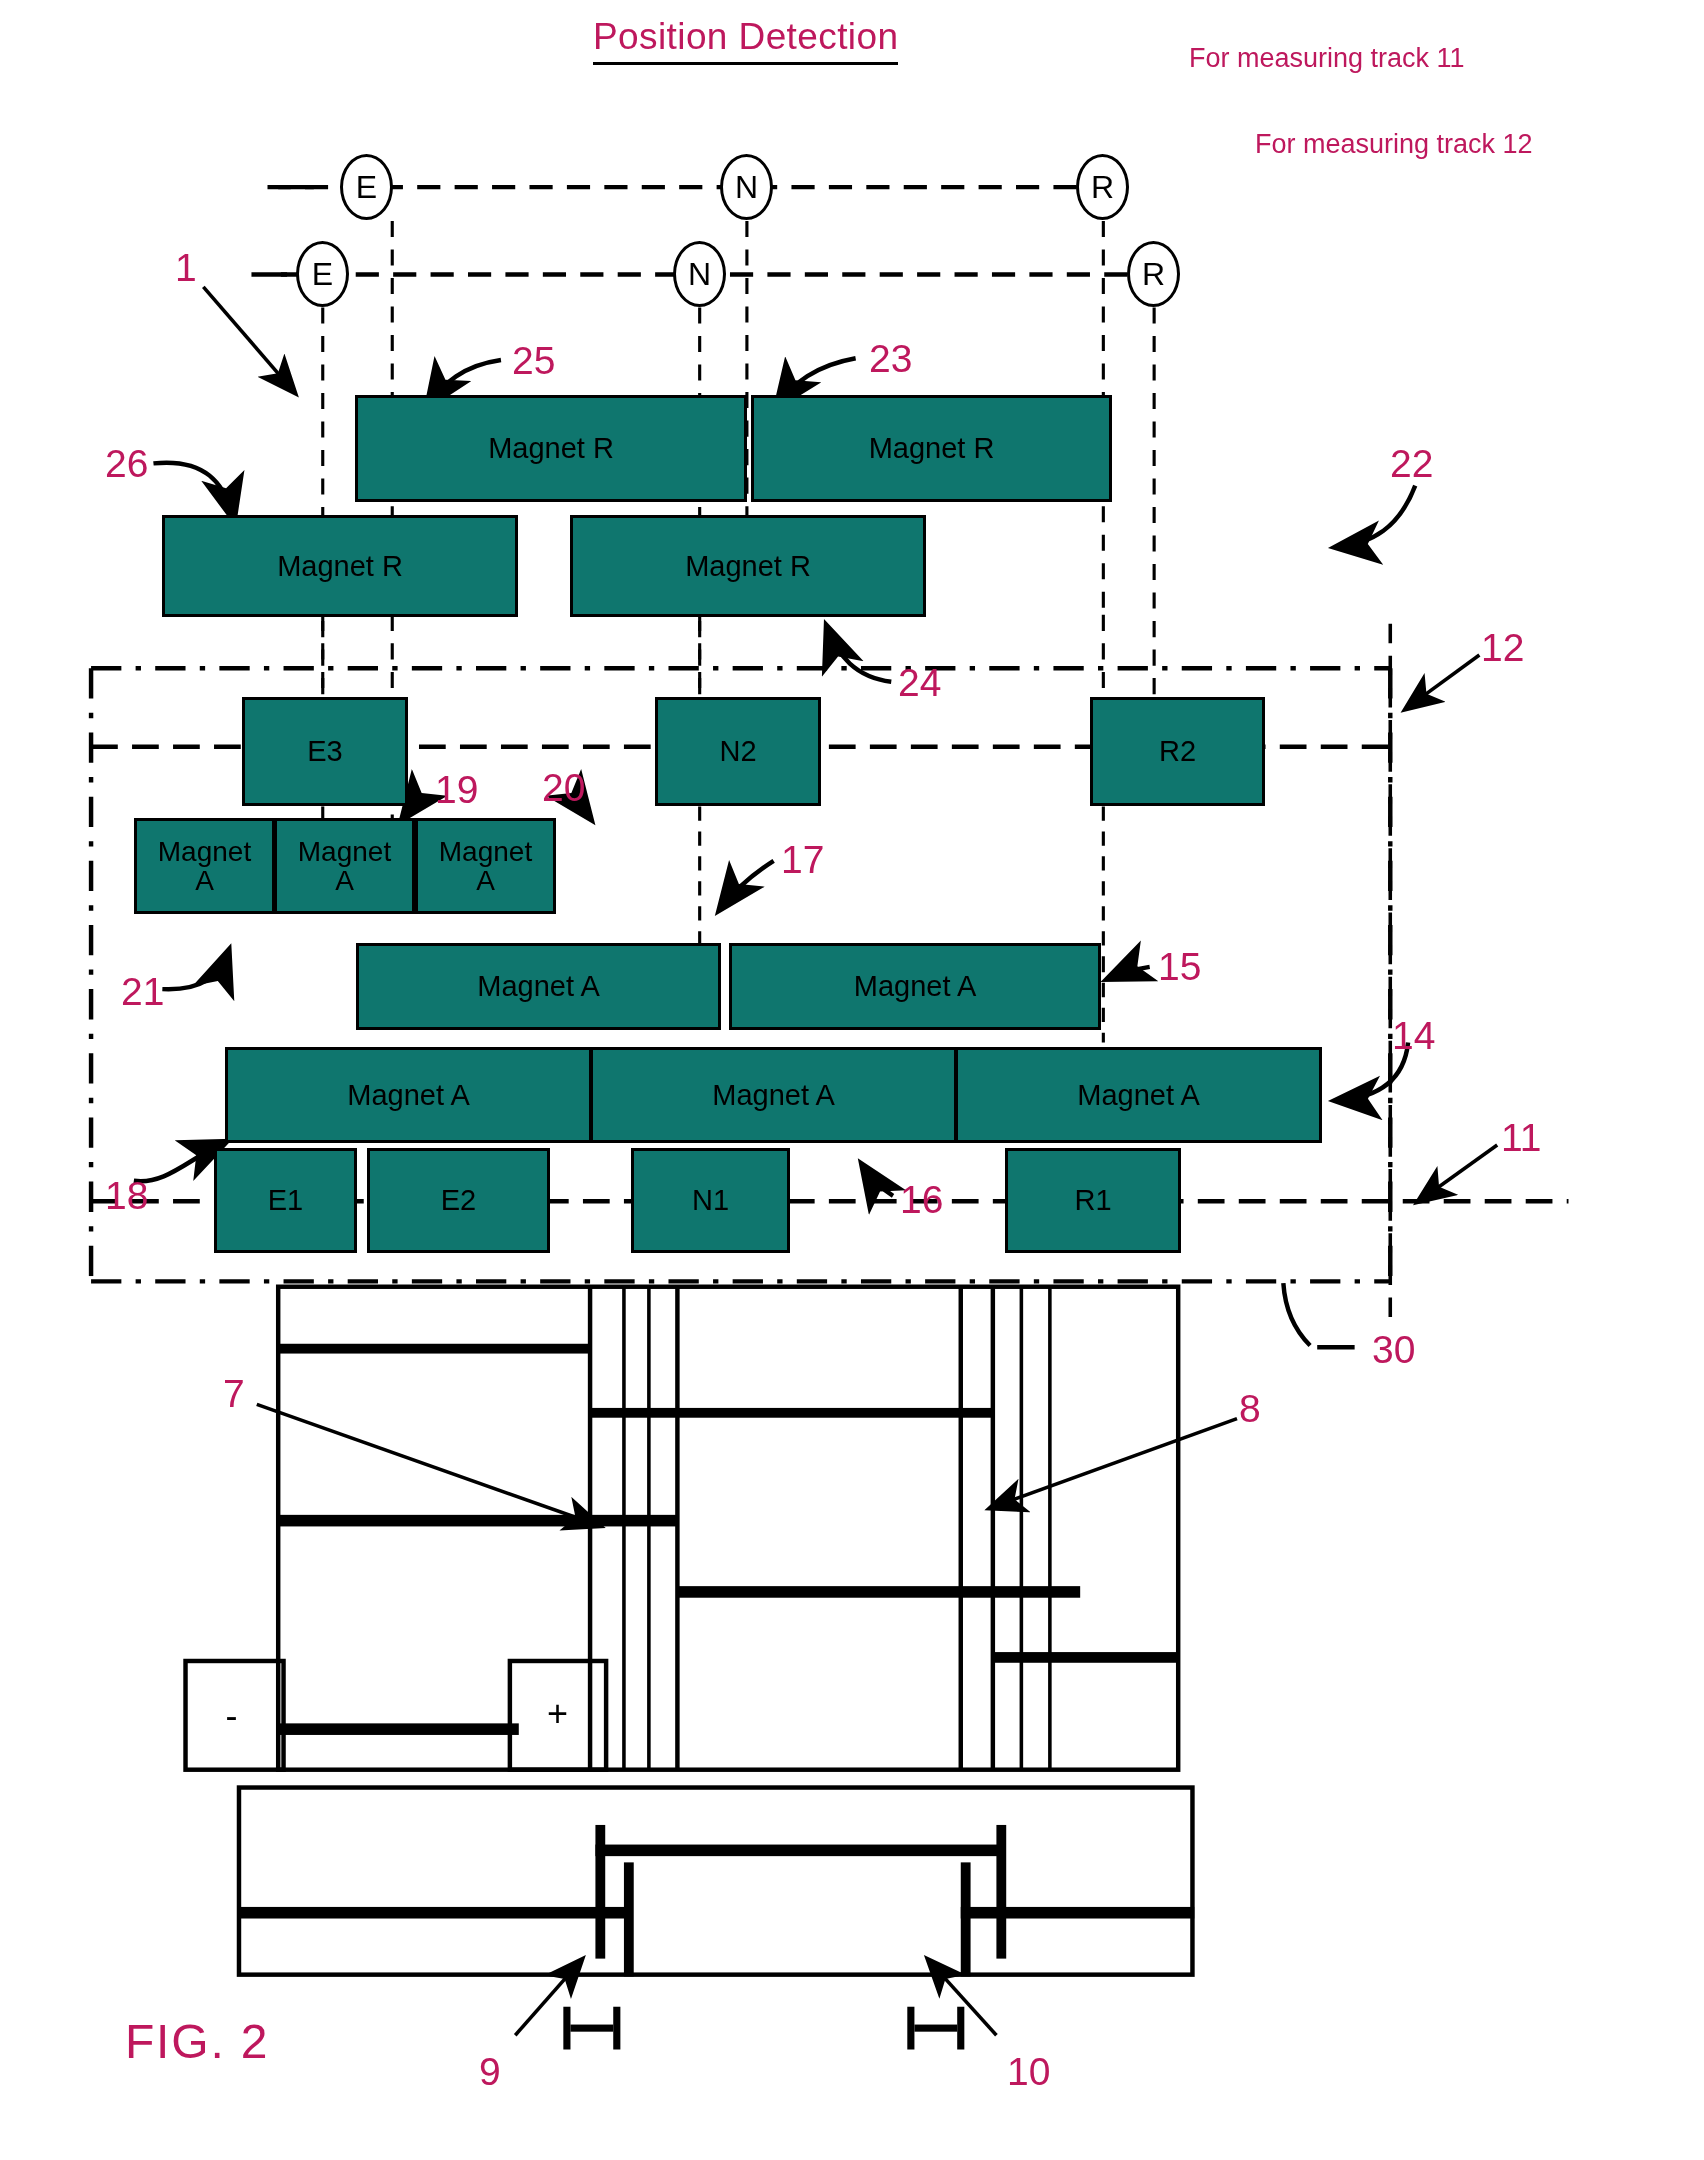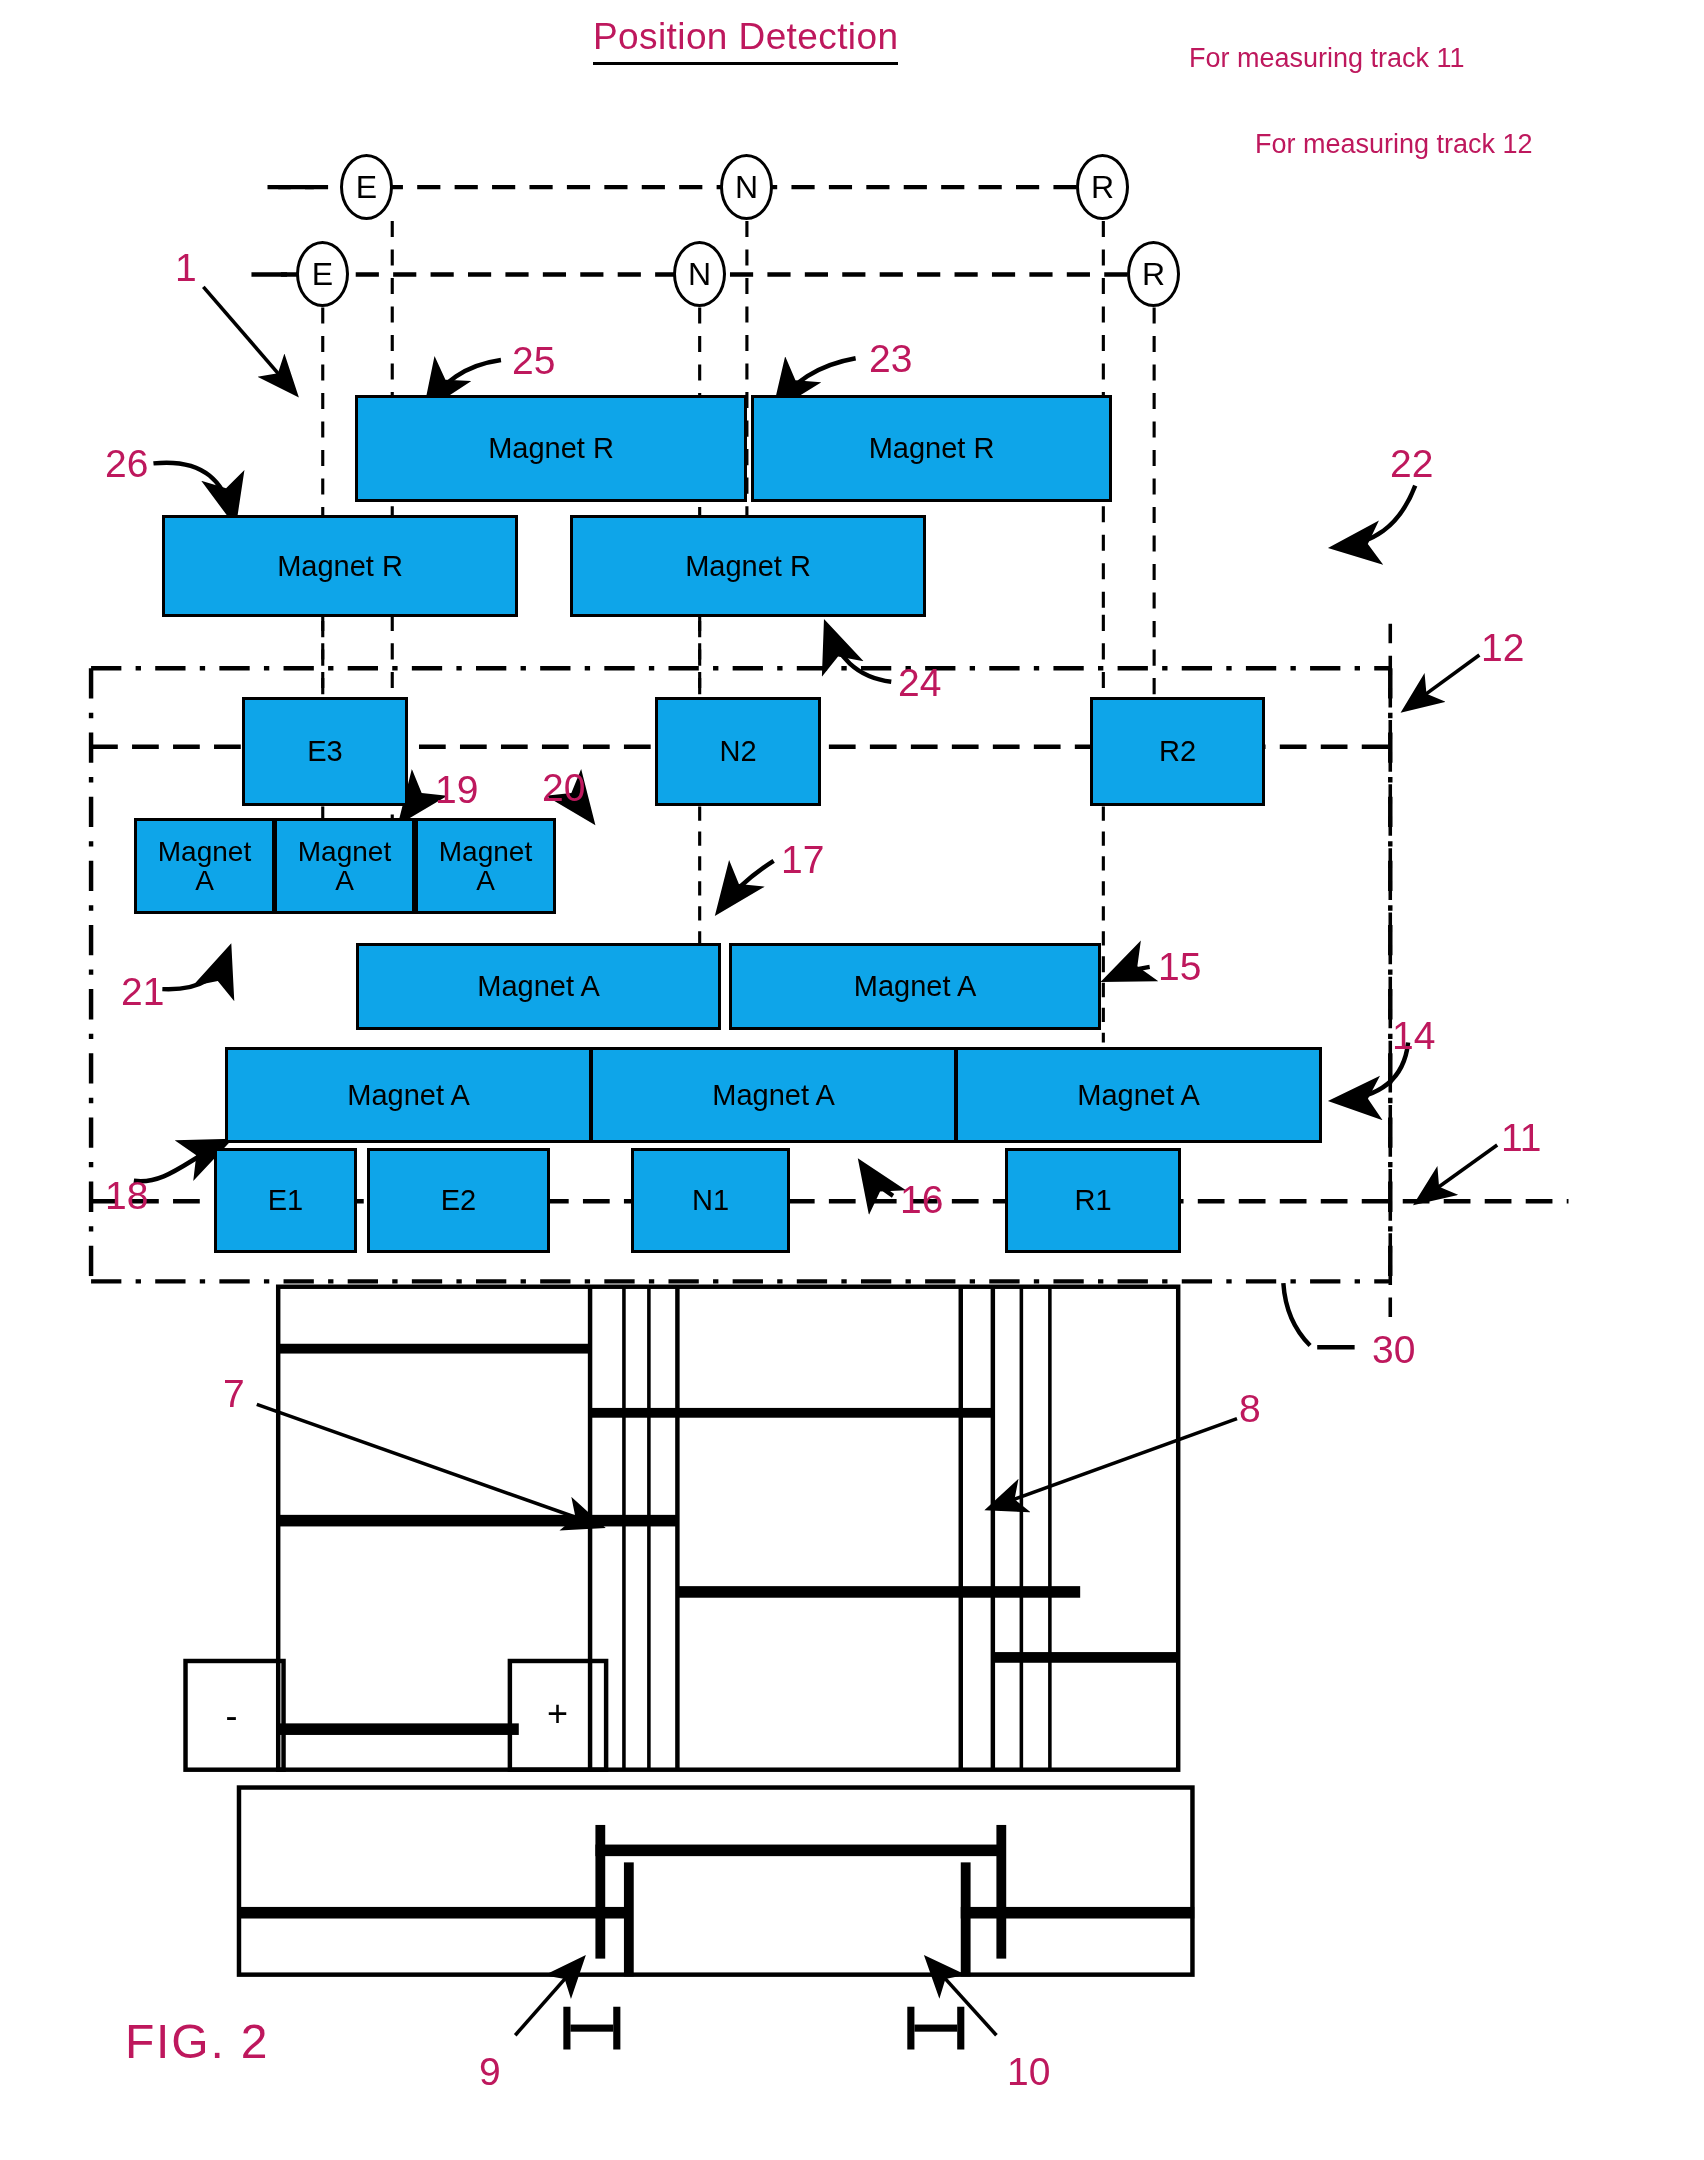--- a/index.html
+++ b/index.html
@@ -15,21 +15,21 @@
   .title{
     font-size:37px;letter-spacing:0.4px;
     border-bottom:3.6px solid #000;padding-bottom:3.6px;
   }
   .note{font-size:27px;}
   .refnum{font-size:39px;}
   .figlbl{font-size:48px;letter-spacing:1.8px;}
 
   
   .box{
-    position:absolute;border:3.6px solid #000;background:#0ea5e9;
+    position:absolute;border:3.6px solid #000;background:#0f766e;
     display:flex;align-items:center;justify-content:center;
     font-size:29px;line-height:1.05;text-align:center;box-sizing:border-box;
   }
   .box.two-line{flex-direction:column;font-size:28px;}
 
   
   .node{
     position:absolute;width:53px;height:66px;border:3.6px solid #000;
     border-radius:50%;background:#fff;box-sizing:border-box;
     display:flex;align-items:center;justify-content:center;

